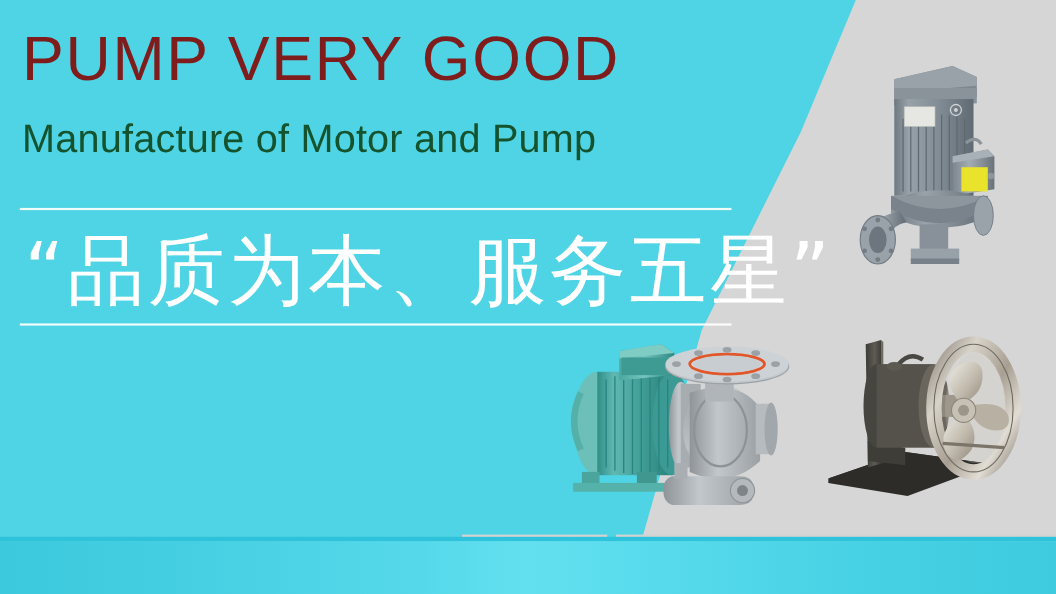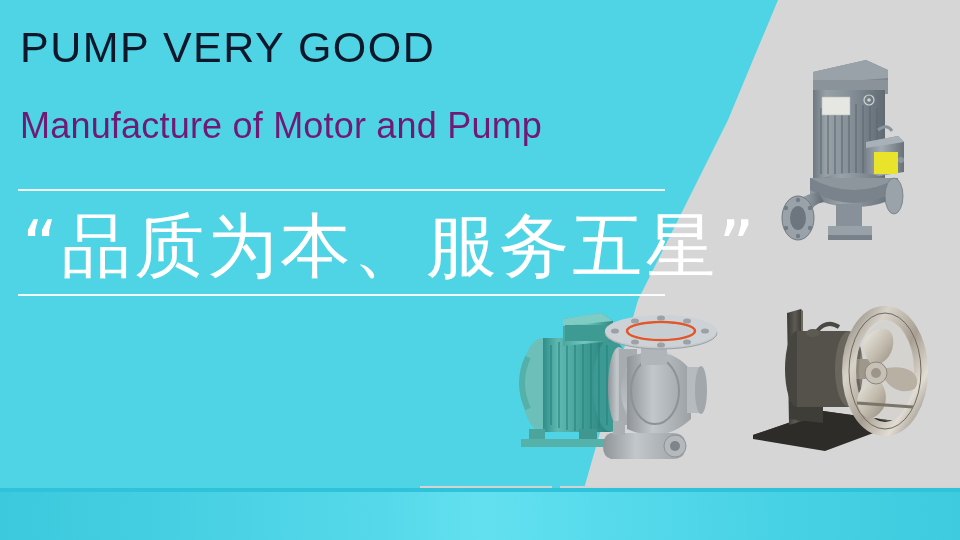--- a/index.html
+++ b/index.html
@@ -62,35 +62,35 @@
     left: 560px; top: 486px;
     width: 400px; height: 6px;
     background: #d3d3d3;
   }
 
   
   .headline {
     position: absolute;
     left: 20px;
     top: 26px;
-    font-size: 43px;
+    font-size: 57px;
     line-height: 1.0;
     letter-spacing: 1.5px;
-    color: #0f172a;
+    color: #7f1d1d;
     font-weight: 400;
     white-space: nowrap;
   }
   .subhead {
     position: absolute;
     left: 20px;
     top: 108px;
     font-size: 36px;
     line-height: 1.0;
     letter-spacing: 0.2px;
-    color: #701a75;
+    color: #14532d;
     font-weight: 400;
     white-space: nowrap;
   }
   .rule {
     position: absolute;
     left: 18px;
     width: 647px;
     height: 2px;
     background: #ffffff;
     opacity: 0.92;

